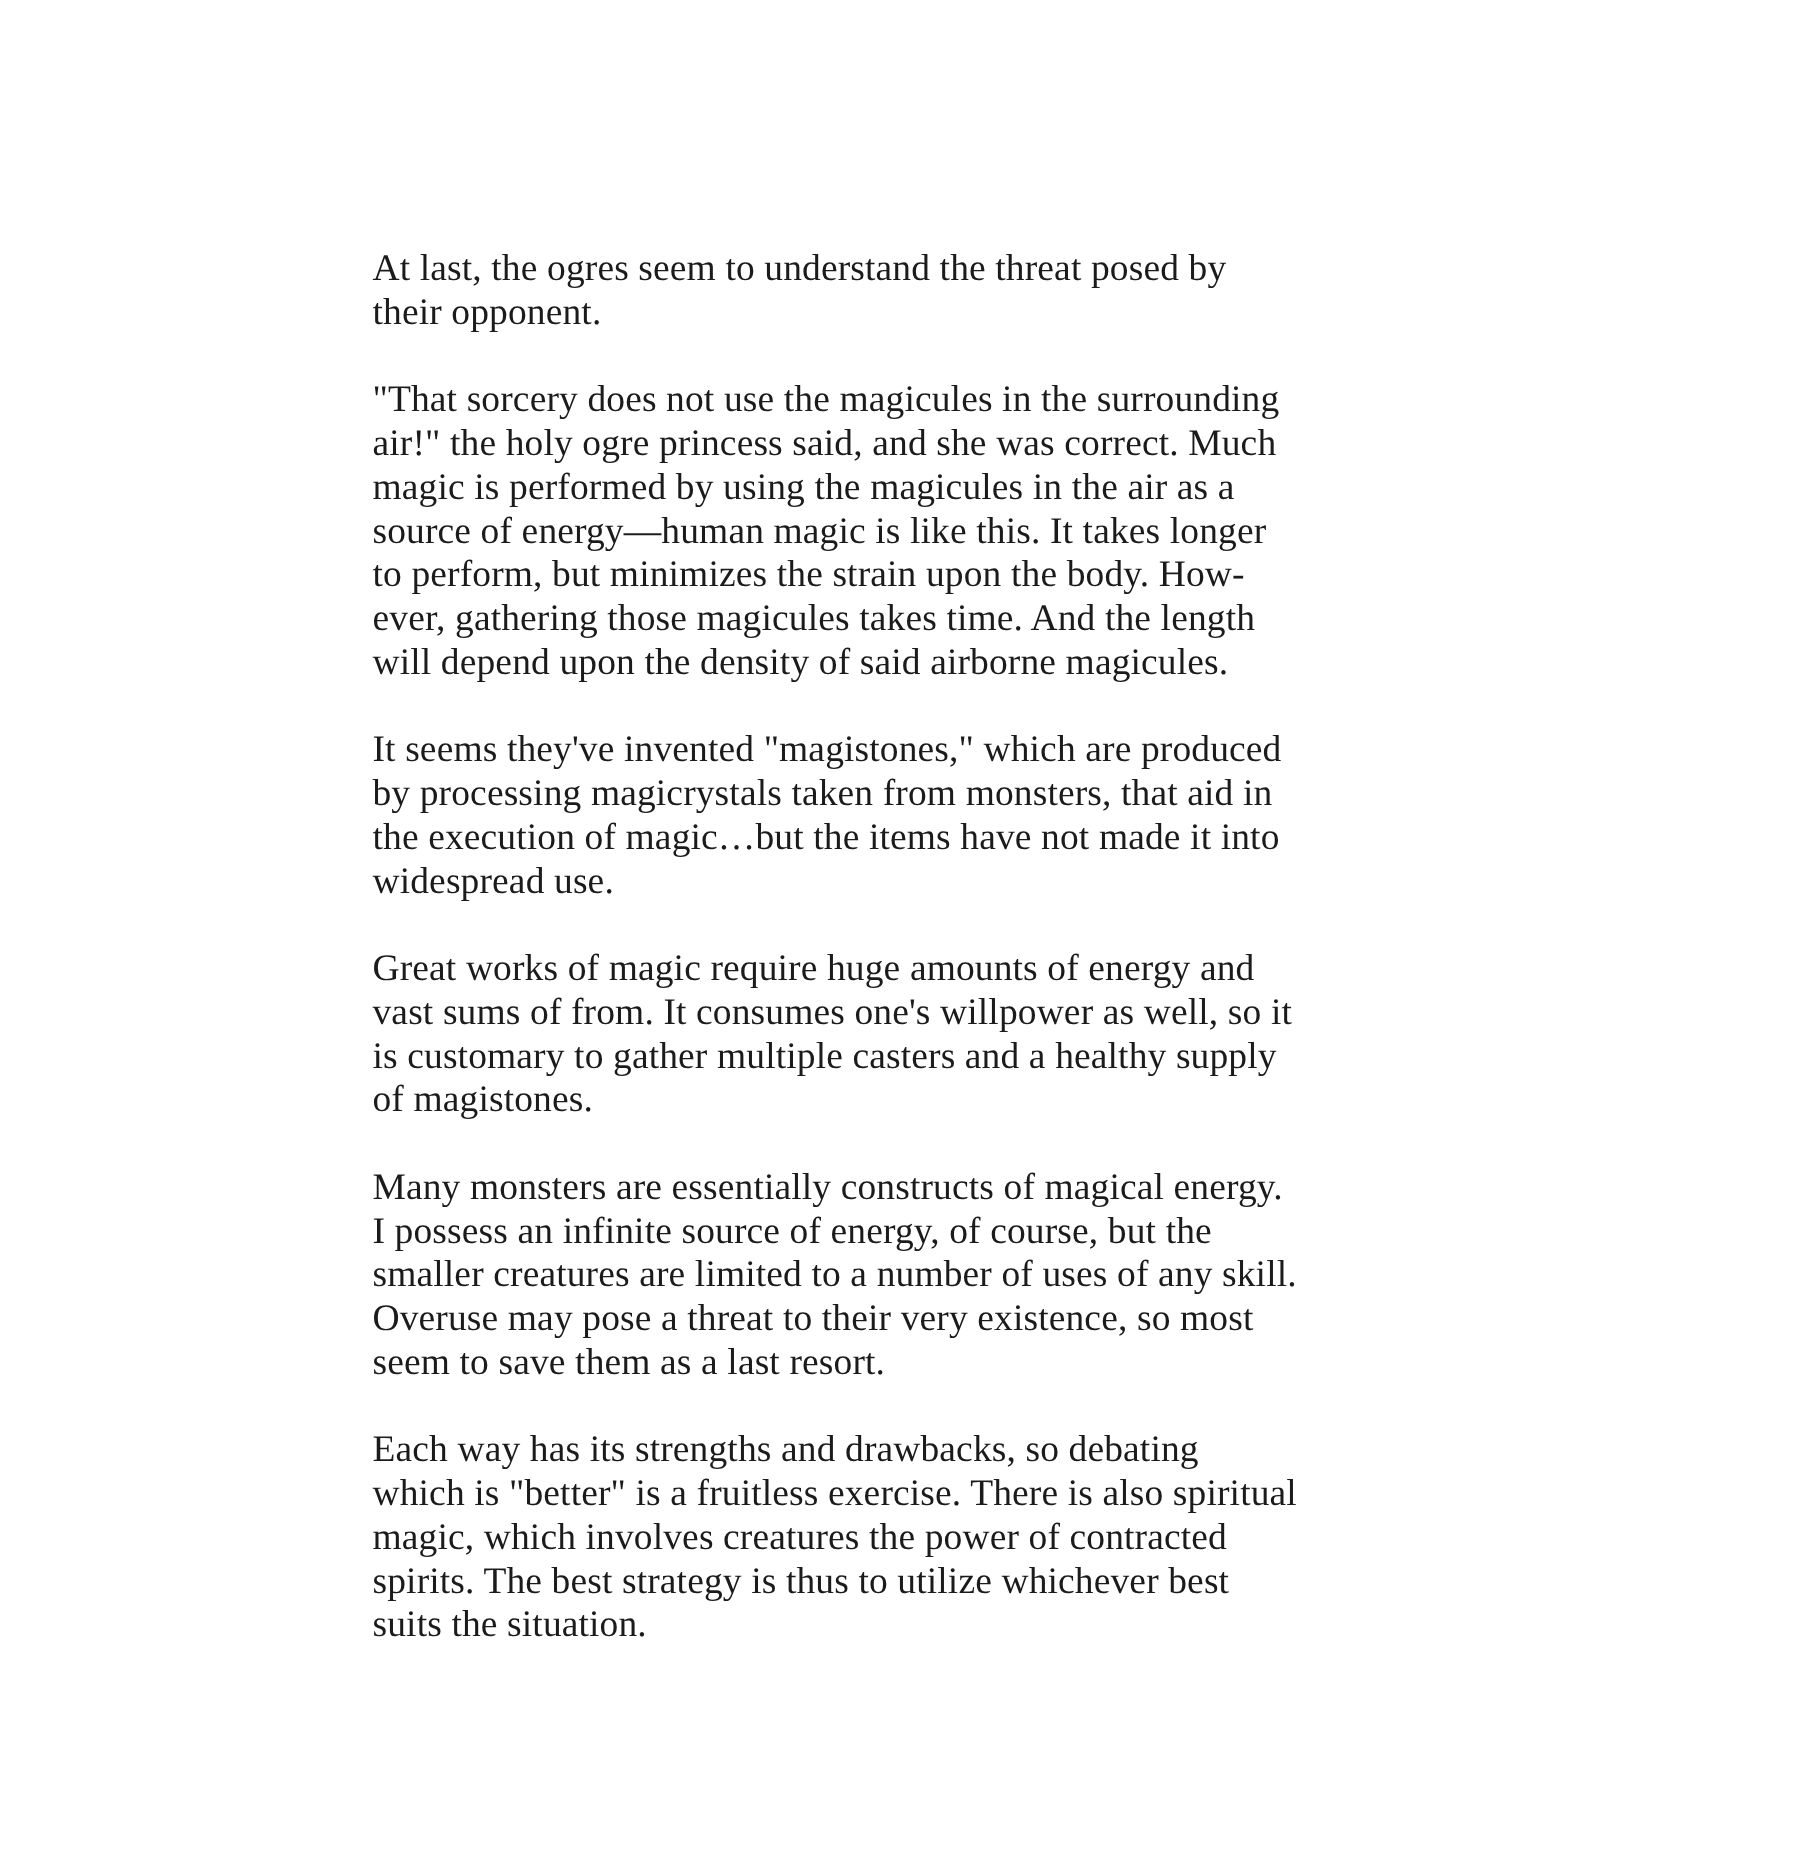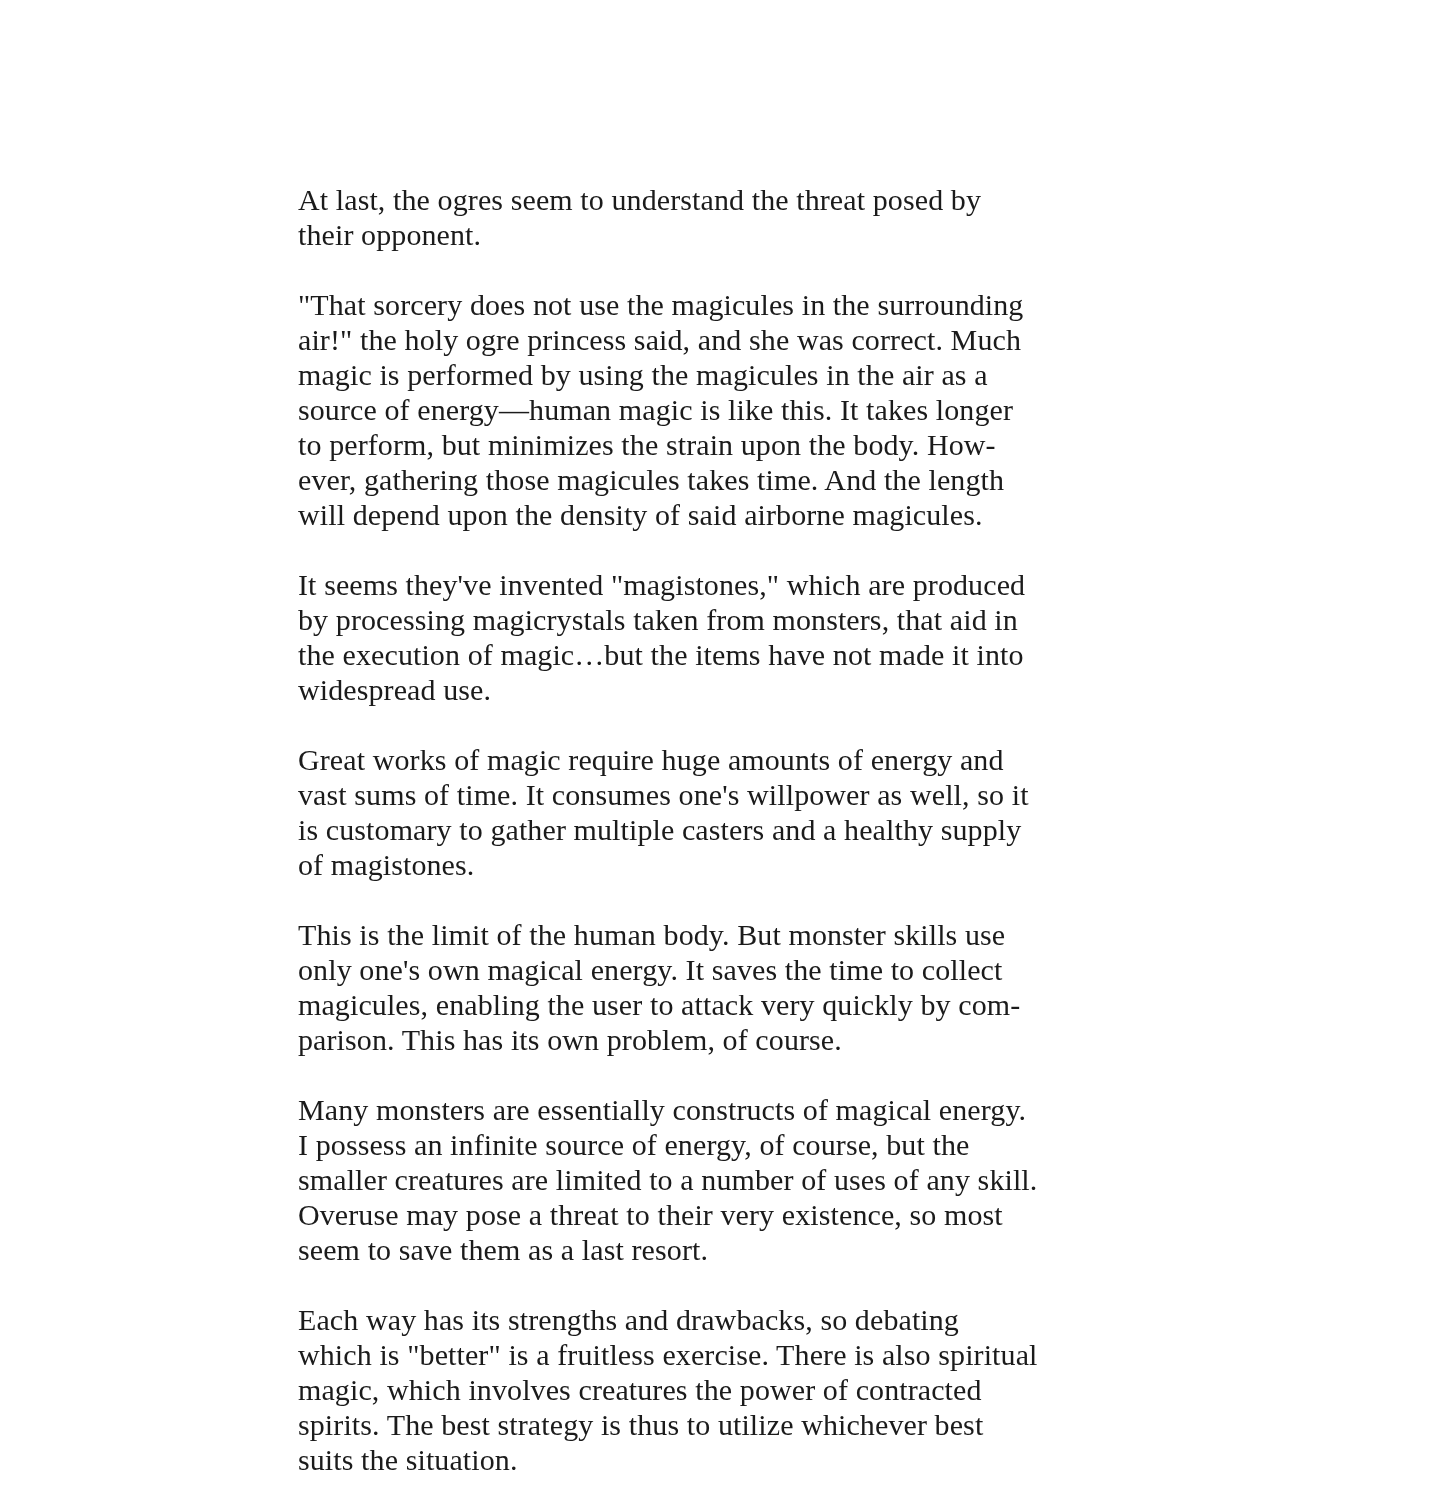--- a/index.html
+++ b/index.html
@@ -8,20 +8,21 @@
   }
   body {
     width: 1438px;
     height: 1500px;
     background: #ffffff;
     overflow: hidden;
   }
   .page {
     box-sizing: border-box;
     padding: 182px 0 0 298px;
+    margin-top: 15px;
   }
   .para {
     width: 940px;
     font-family: "Liberation Serif", serif;
     font-size: 30px;
     line-height: 35px;
     color: #1b1b1b;
     white-space: pre-line;
     margin: 0 0 35px 0;
     letter-spacing: 0.1px;
@@ -38,27 +39,23 @@
 magic is performed by using the magicules in the air as a
 source of energy—human magic is like this. It takes longer
 to perform, but minimizes the strain upon the body. How-
 ever, gathering those magicules takes time. And the length
 will depend upon the density of said airborne magicules.</div>
   <div class="para">It seems they've invented "magistones," which are produced
 by processing magicrystals taken from monsters, that aid in
 the execution of magic…but the items have not made it into
 widespread use.</div>
   <div class="para">Great works of magic require huge amounts of energy and
-vast sums of time. It consumes one's willpower as well, so it
+vast sums of from. It consumes one's willpower as well, so it
 is customary to gather multiple casters and a healthy supply
 of magistones.</div>
-  <div class="para">This is the limit of the human body. But monster skills use
-only one's own magical energy. It saves the time to collect
-magicules, enabling the user to attack very quickly by com-
-parison. This has its own problem, of course.</div>
   <div class="para">Many monsters are essentially constructs of magical energy.
 I possess an infinite source of energy, of course, but the
 smaller creatures are limited to a number of uses of any skill.
 Overuse may pose a threat to their very existence, so most
 seem to save them as a last resort.</div>
   <div class="para">Each way has its strengths and drawbacks, so debating
 which is "better" is a fruitless exercise. There is also spiritual
 magic, which involves creatures the power of contracted
 spirits. The best strategy is thus to utilize whichever best
 suits the situation.</div>

